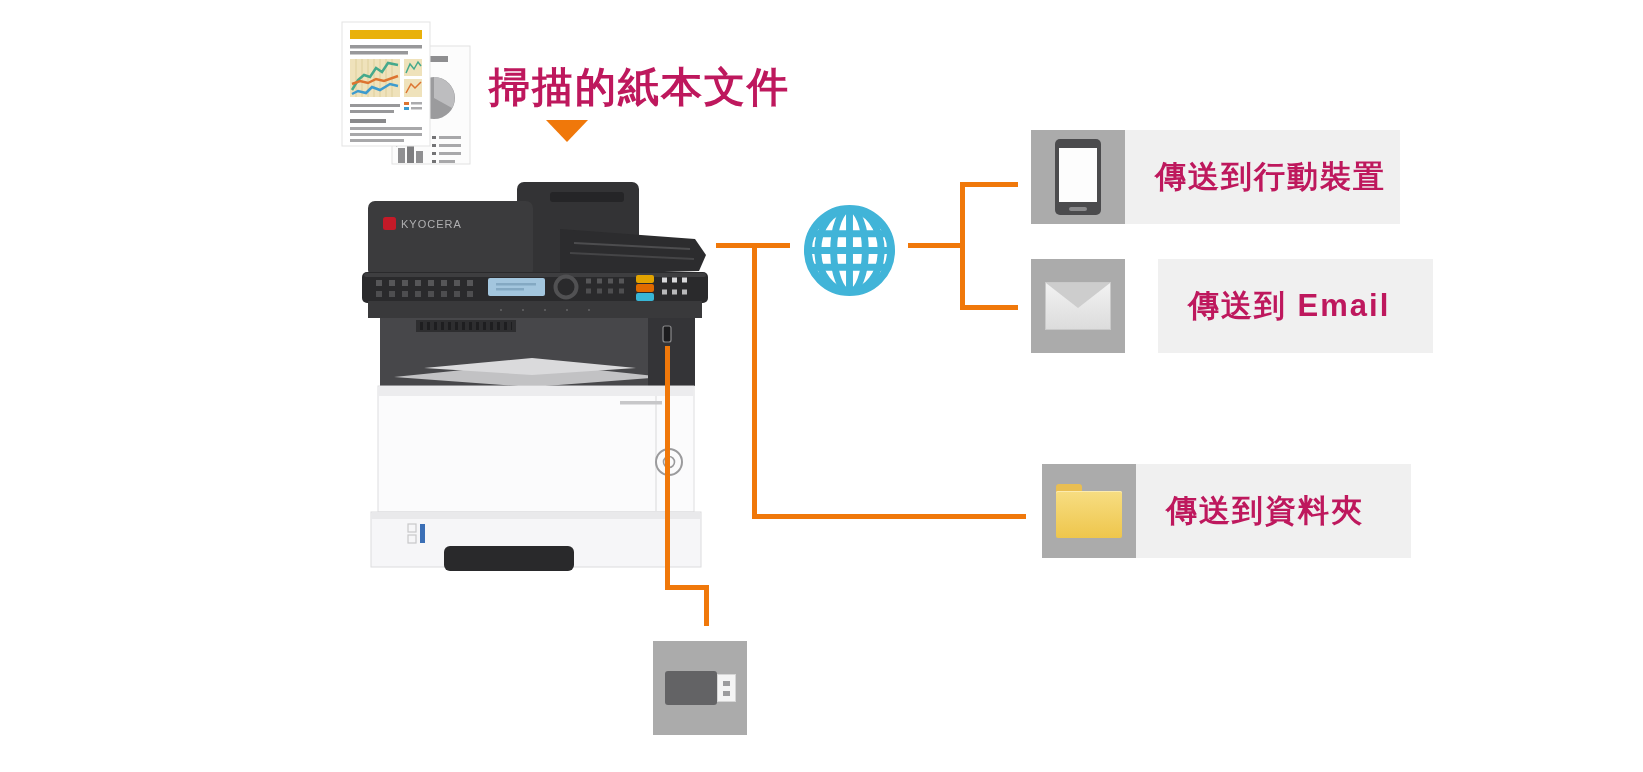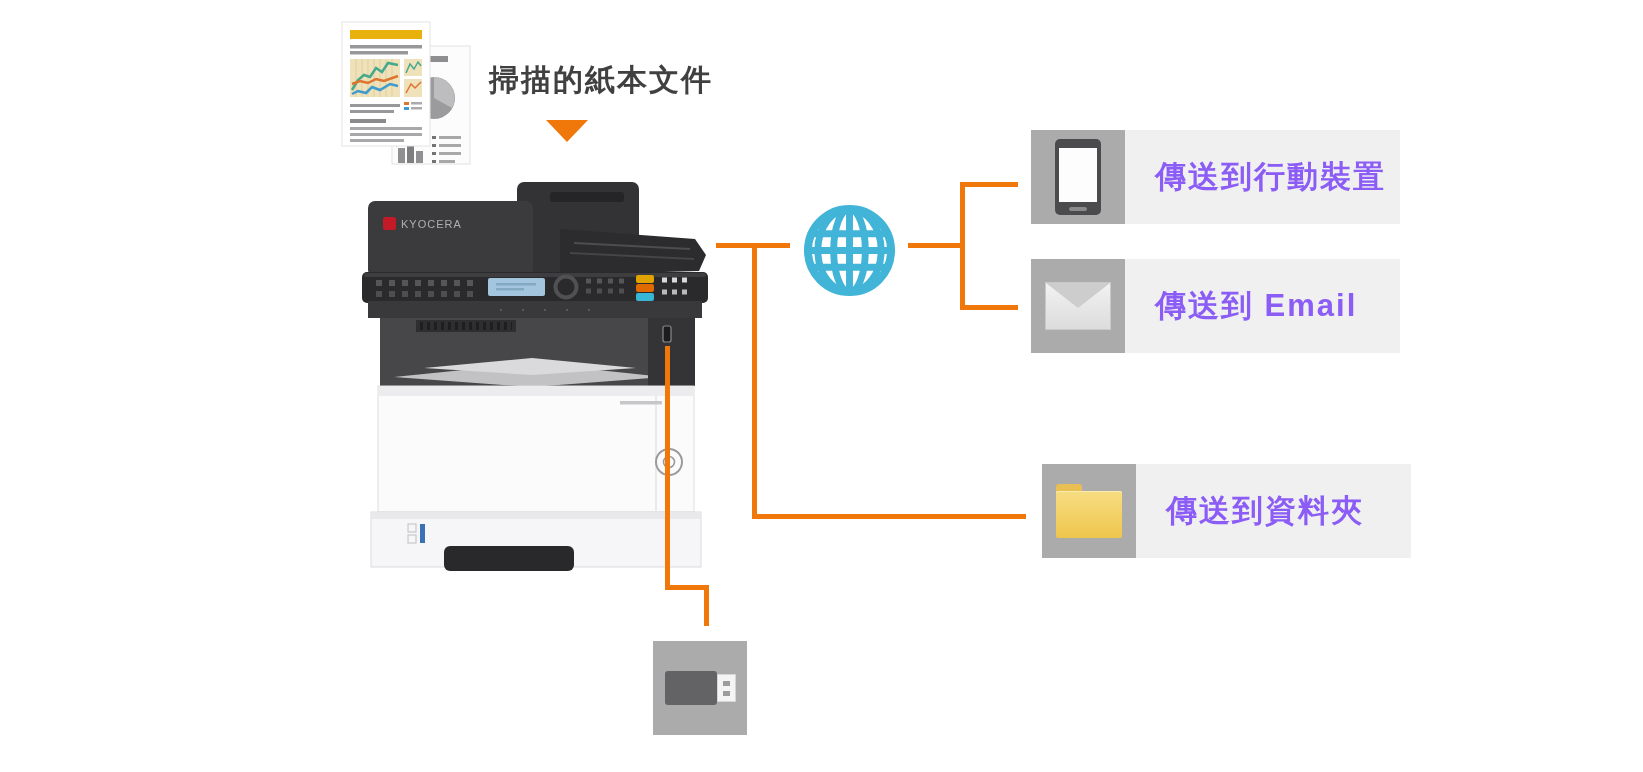--- a/index.html
+++ b/index.html
@@ -5,37 +5,37 @@
   html,body { margin:0; padding:0; background:#ffffff; }
   #canvas {
     position:relative; width:1643px; height:772px;
     background:#ffffff; overflow:hidden;
     font-family:"Liberation Sans", sans-serif;
   }
   .abs { position:absolute; }
   .line { position:absolute; background:#F0780A; }
   .scan-title {
     position:absolute; left:489px; top:60px;
-    font-size:30px; font-weight:700; color:#404040; letter-spacing:2px;
+    font-size:41px; font-weight:700; color:#be185d; letter-spacing:2px;
     white-space:nowrap;
   }
   .down-triangle {
     position:absolute; left:546px; top:120px; width:0; height:0;
     border-left:21px solid transparent; border-right:21px solid transparent;
     border-top:22px solid #F0780A;
   }
   .dest-row { position:absolute; display:flex; }
   .dest-icon-tile {
     width:94px; height:94px; background:#ABABAB; flex:0 0 94px;
     display:flex; align-items:center; justify-content:center;
   }
   .dest-bar {
     width:275px; height:94px; background:#F0F0F0;
     display:flex; align-items:center; box-sizing:border-box; padding-left:30px;
-    font-size:31px; font-weight:700; color:#8b5cf6; letter-spacing:2px;
+    font-size:31px; font-weight:700; color:#be185d; letter-spacing:2px;
     white-space:nowrap;
   }
   
   .phone { width:46px; height:76px; background:#4B4B4D; border-radius:5px; position:relative; }
   .phone-screen { position:absolute; left:4px; right:4px; top:9px; bottom:13px; background:#FDFDFD; }
   .phone-home { position:absolute; bottom:4px; left:50%; transform:translateX(-50%); width:18px; height:4px; background:#8A8A8C; border-radius:2px; }
   
   .envelope { width:64px; height:46px; background:linear-gradient(180deg,#F2F2F2,#DCDCDC); position:relative; overflow:hidden; border:1px solid #C9C9C9; }
   .envelope-flap { position:absolute; top:0; left:0; width:0; height:0;
     border-left:32px solid transparent; border-right:32px solid transparent;
@@ -205,21 +205,21 @@
   <div class="dest-row" style="left:1031px; top:130px;">
     <div class="dest-icon-tile">
       <div class="phone">
         <div class="phone-screen"></div>
         <div class="phone-home"></div>
       </div>
     </div>
     <div class="dest-bar">傳送到行動裝置</div>
   </div>
 
-  <div class="dest-row" style="left:1031px; top:259px;">
+  <div class="dest-row" style="left:1031px; top:259px;gap:33px;">
     <div class="dest-icon-tile">
       <div class="envelope">
         <div class="envelope-flap"></div>
       </div>
     </div>
     <div class="dest-bar">傳送到 Email</div>
   </div>
 
   <div class="dest-row" style="left:1031px; top:464px;padding-left:11px;">
     <div class="dest-icon-tile">

